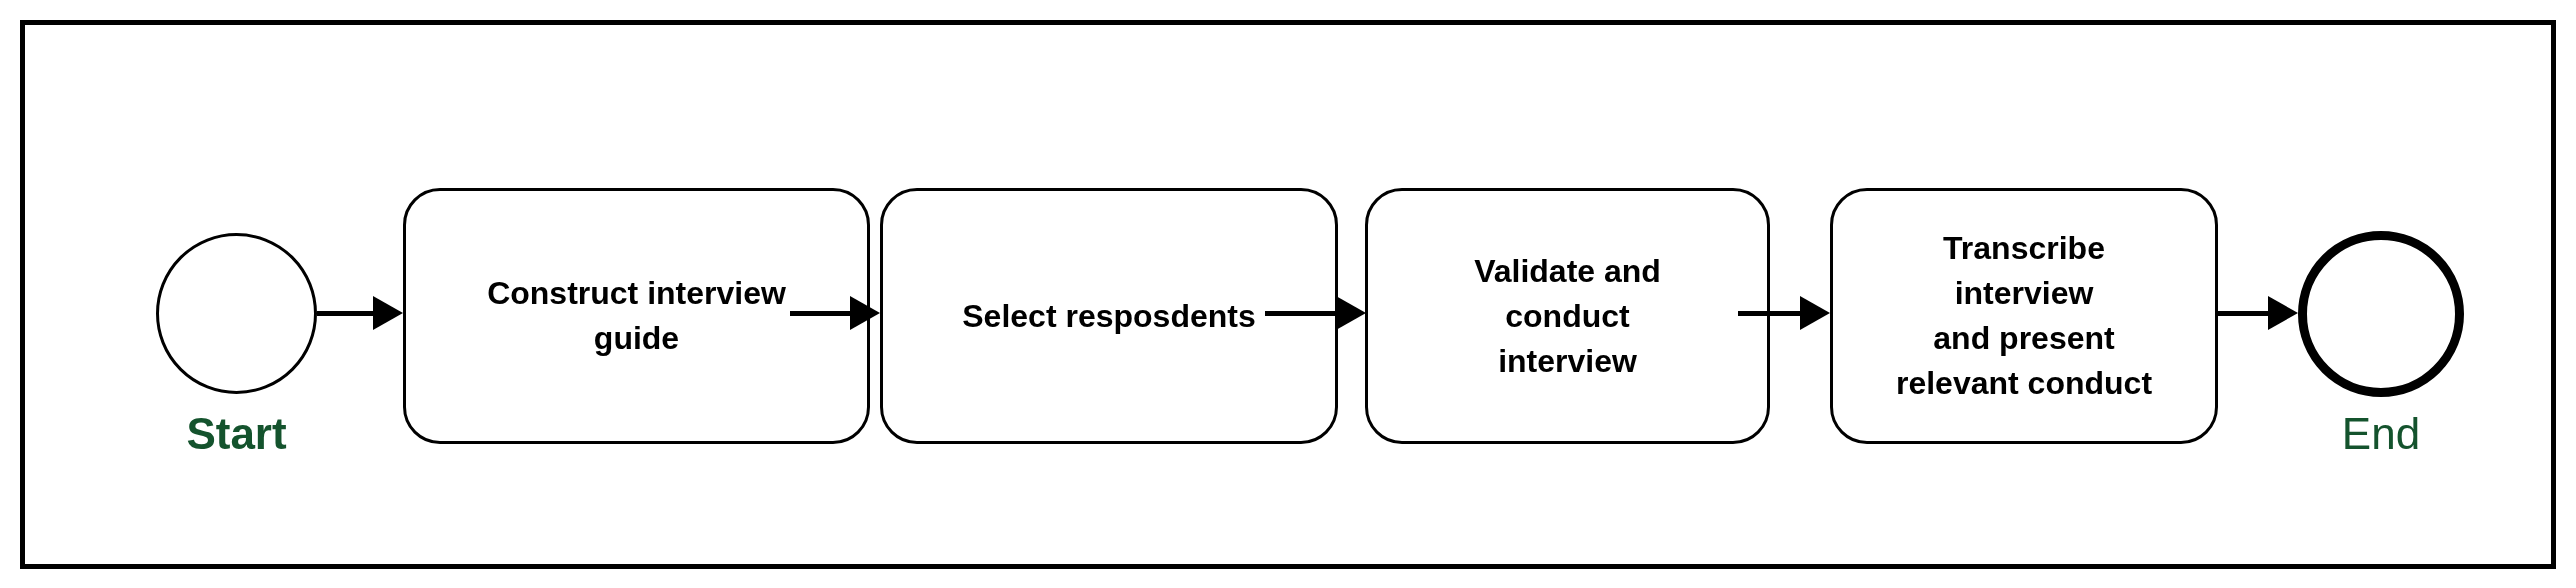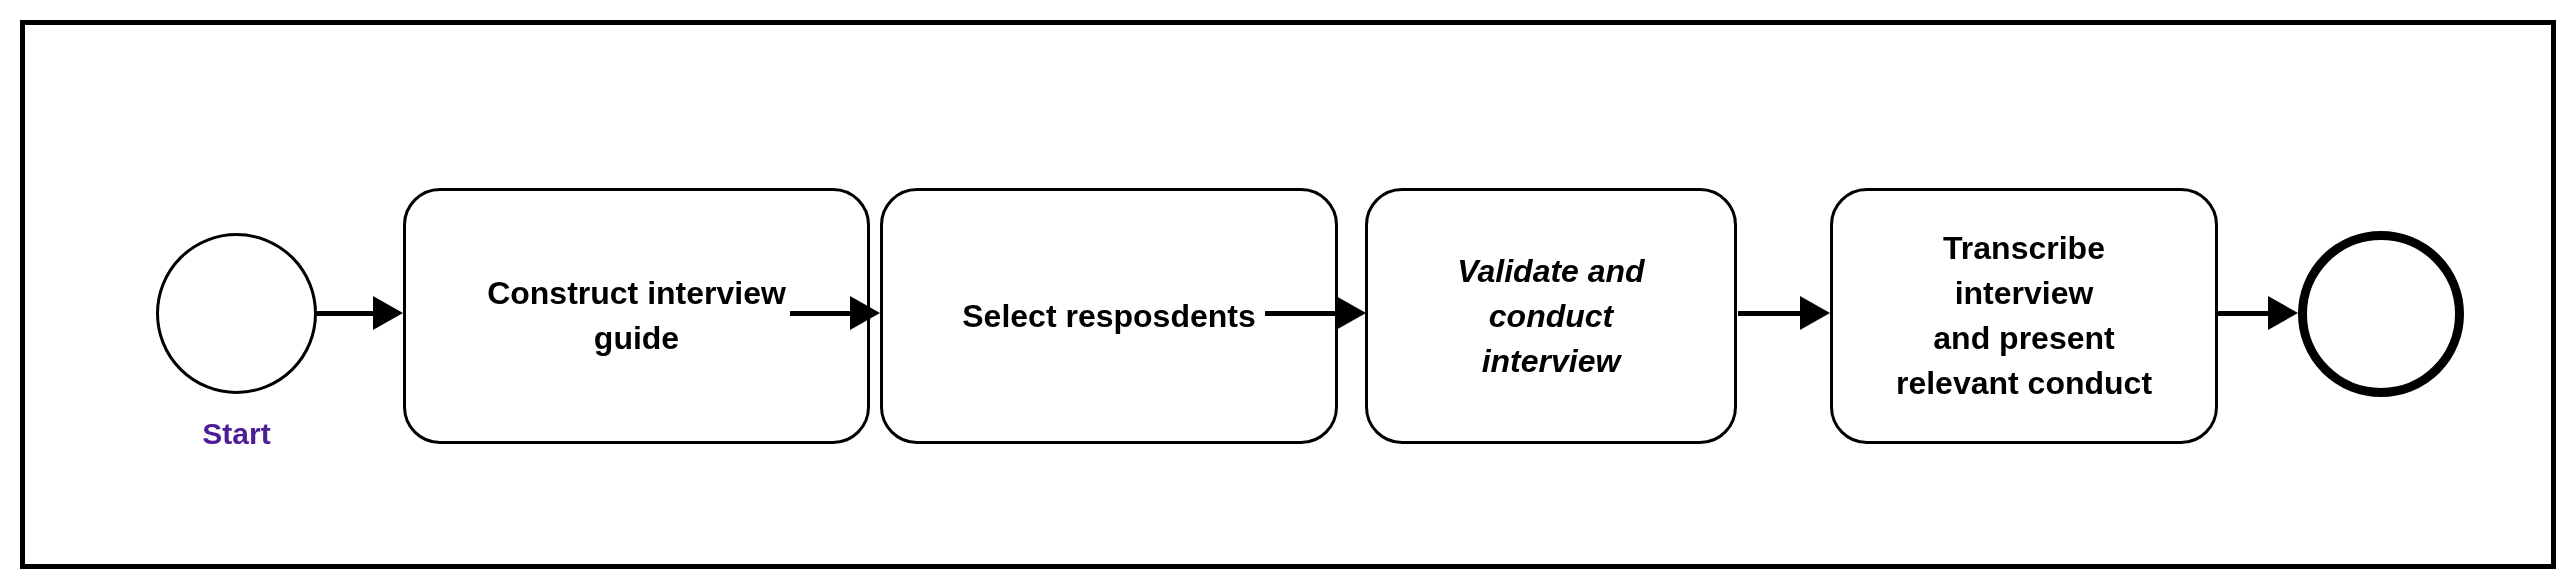--- a/index.html
+++ b/index.html
@@ -36,22 +36,22 @@
     border: 3.4px solid #000000;
   }
   .event-circle.end {
     left: 2298px; top: 231px;
     width: 166px; height: 166px;
     border: 9.4px solid #000000;
   }
   .event-label {
     position: absolute;
     text-align: center;
-    color: #4c1d95;
-    font-size: 30px;
+    color: #14532d;
+    font-size: 44px;
     line-height: 42px;
     white-space: nowrap;
   }
   .event-label.start {
     left: 142px; top: 413px;
     width: 189px;
     font-weight: 700;
   }
   .event-label.end {
     left: 2298px; top: 413px;
@@ -75,21 +75,21 @@
     font-size: 32px;
     font-weight: 700;
     line-height: 45px;
     color: #000000;
     text-align: center;
     white-space: pre-line;
     padding: 0 13.5px;
   }
   .task.t1 { left: 403px;  width: 467px; }
   .task.t2 { left: 880px; width: 458px; }
-  .task.t3 { left: 1365px; width: 372px; font-style: italic; }
+  .task.t3 { left: 1365px; width: 405px; }
   .task.t4 { left: 1830px; width: 388px; }
   
   .arrow {
     position: absolute;
     top: 296px;
     height: 35px;
   }
   .arrow-line {
     position: absolute;
     left: 0; top: 15px;
@@ -161,14 +161,15 @@
 and present
 relevant conduct</span>
   </div>
 
   <div class="arrow a5">
     <span class="arrow-line"></span>
     <span class="arrow-head"></span>
   </div>
 
   <div class="event-circle end"></div>
+  <div class="event-label end">End</div>
 </div>
 
 
 </body></html>

